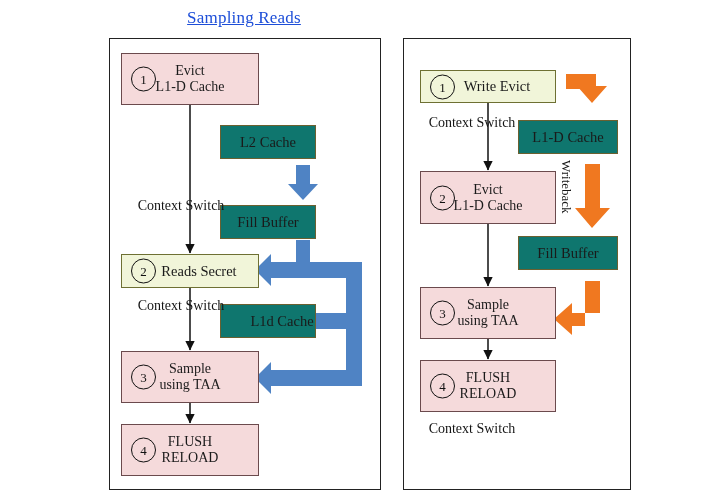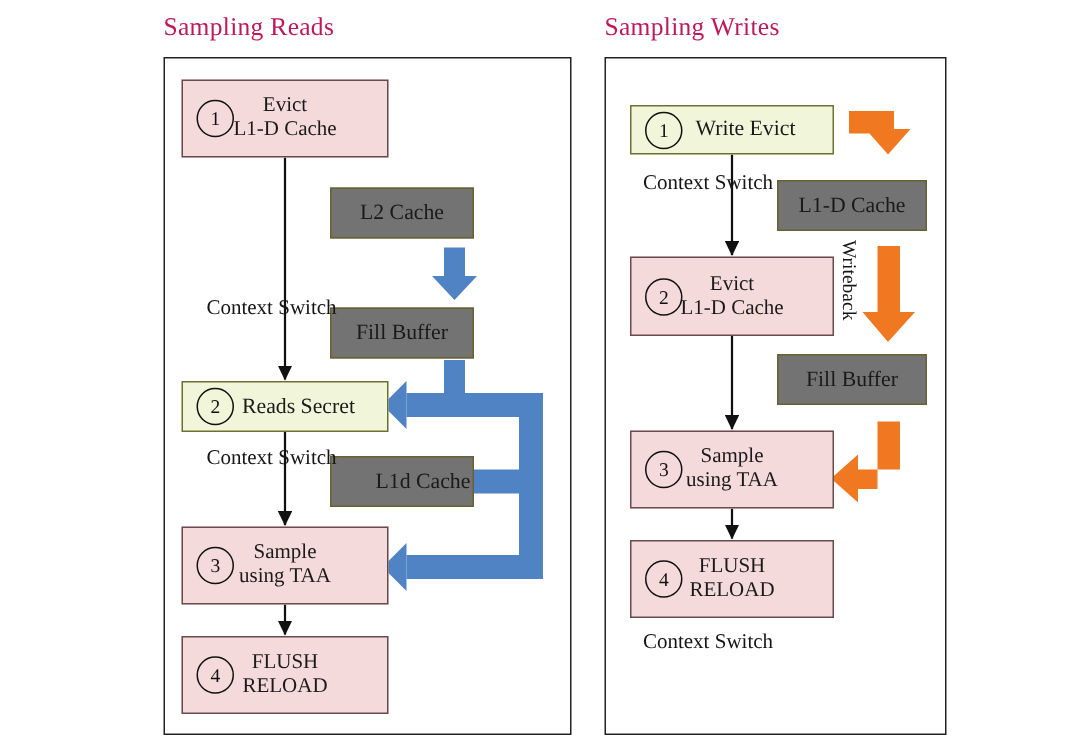--- a/index.html
+++ b/index.html
@@ -3,41 +3,41 @@
 <meta charset="utf-8">
 <style>
   html,body{margin:0;padding:0;background:#ffffff;}
   body{
     width:728px;height:500px;position:relative;overflow:hidden;
     font-family:"Liberation Serif","DejaVu Serif",serif;
     color:#1a1a1a;
   }
   .canvas{position:absolute;left:0;top:0;width:728px;height:500px;}
   .panel-title{
-    position:absolute;text-align:left;font-size:17px;letter-spacing:.2px;
-    color:#be185d;white-space:nowrap;
+    position:absolute;text-align:center;font-size:17px;letter-spacing:.2px;
+    color:#1d4ed8;white-space:nowrap;text-decoration:underline;
   }
   .panel{
     position:absolute;border:1.6px solid #222;background:transparent;
   }
   .node{
     position:absolute;box-sizing:border-box;
     border:1.4px solid #4a3a3a;
     display:flex;align-items:center;justify-content:center;
     text-align:center;line-height:1.12;
   }
   .node .lbl{display:block;}
   .badge{
     position:absolute;left:9px;top:50%;transform:translateY(-50%);
     width:23px;height:23px;border:1.4px solid #111;border-radius:50%;
     background:transparent;display:flex;align-items:center;justify-content:center;
     font-size:13px;line-height:1;color:#111;
   }
   .node.pink{background:#f5dadb;border-color:#6b4a4d;}
-  .node.yellow{background:#737373;border-color:#6b6030;}
+  .node.yellow{background:#0f766e;border-color:#6b6030;}
   .node.green{background:#f1f5d9;border-color:#6e7033;}
   .node.t1{font-size:14px;}
   .node.t2{font-size:14.5px;}
   .ctxlabel{
     position:absolute;font-size:14px;text-align:center;line-height:1.15;
     color:#151515;white-space:nowrap;
   }
   .vwlabel{
     position:absolute;font-size:13px;color:#151515;white-space:nowrap;
     transform-origin:left top;
@@ -135,21 +135,20 @@
   <div class="ctxlabel" style="left:126px;top:198px;width:110px;">
     <span class="lbl">Context</span>
     <span class="lbl">Switch</span>
   </div>
 
   <div class="ctxlabel" style="left:126px;top:298px;width:110px;">
     <span class="lbl">Context</span>
     <span class="lbl">Switch</span>
   </div>
 
-  <div class="panel-title" style="left:403px;top:8px;width:226px;">Sampling Writes</div>
   <div class="panel" style="left:403px;top:38px;width:226px;height:450px;"></div>
 
   <svg class="overlay">
     <defs>
       <marker id="ahead2" markerWidth="9" markerHeight="9" refX="6.2" refY="3.2" orient="auto" markerUnits="strokeWidth">
         <path d="M0,0 L6.6,3.2 L0,6.4 z" fill="#111"></path>
       </marker>
     </defs>
 
     <path d="M488,103 L488,170" stroke="#111" stroke-width="1.5" fill="none" marker-end="url(#ahead2)"></path>

